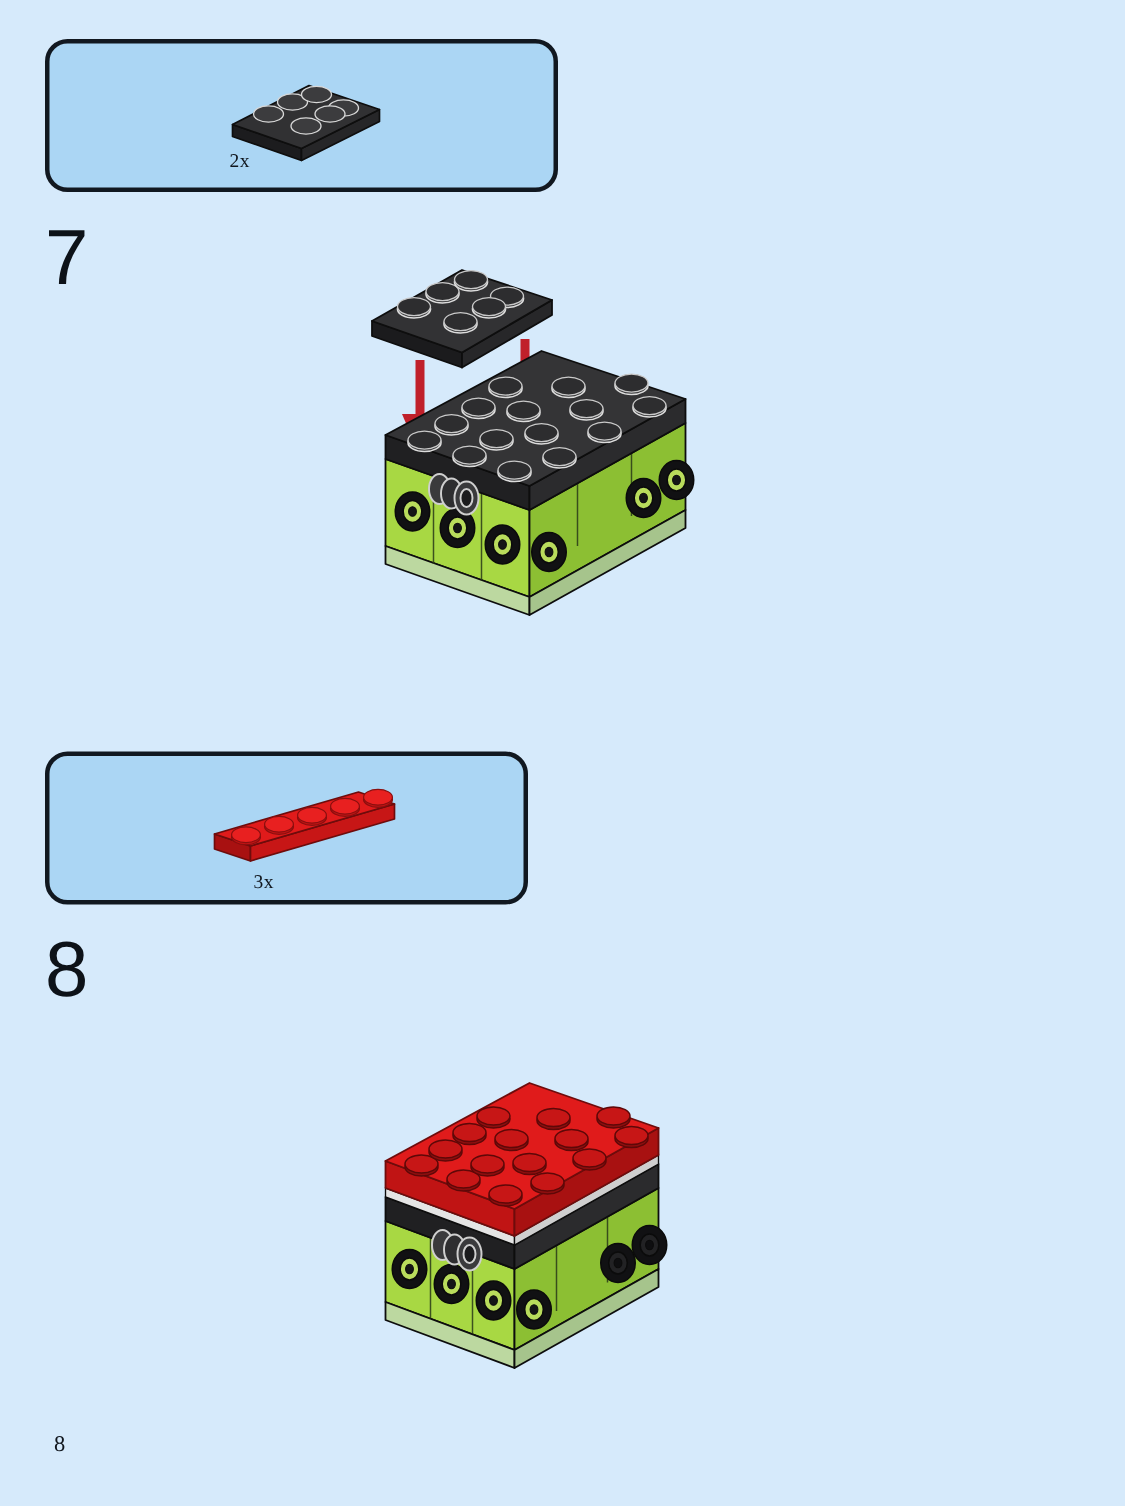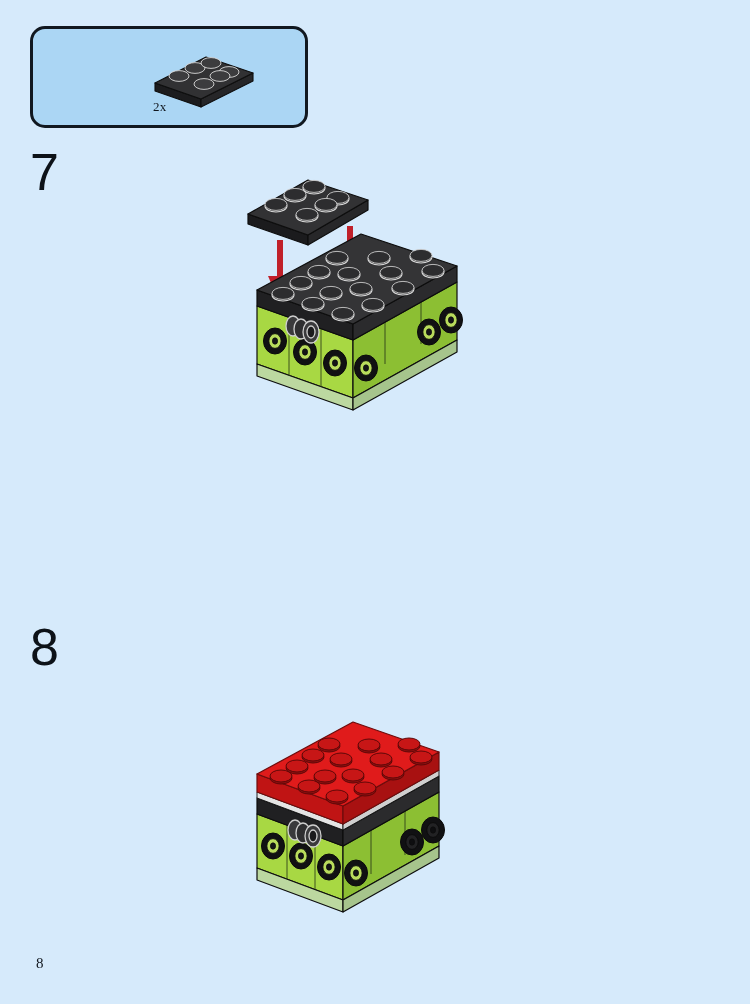--- a/index.html
+++ b/index.html
@@ -64,21 +64,21 @@
     color: #10161d;
   }
 
   svg { display: block; overflow: visible; }
 </style>
 </head>
 <body>
 
 <div class="page">
 
-  <div class="parts-box" style="left:30px; top:26px; width:278px; height:102px;">
+  <div class="parts-box" style="left:30px; top:26px; width:342px; height:102px;">
 
     <div class="part-art" style="left:110px; top:12px;">
       <svg width="120" height="70" viewBox="0 0 120 70">
         <defs>
           <g id="studTopB">
             <ellipse cx="0" cy="0" rx="10" ry="5.4" fill="#3c3c3e" stroke="#d8d8d8" stroke-width="0.9"></ellipse>
           </g>
         </defs>
 
         <g stroke="#0e0e0e" stroke-width="1.1" stroke-linejoin="round">
@@ -194,20 +194,49 @@
         <use href="#stud7" x="156" y="116"></use>
         <use href="#stud7" x="186" y="99"></use>
         <use href="#stud7" x="84" y="115"></use>
         <use href="#stud7" x="114" y="117"></use>
         <use href="#stud7" x="144" y="101"></use>
         <use href="#stud7" x="102" y="101"></use>
       </g>
     </svg>
   </div>
 
+  <div class="parts-box" style="left:30px; top:501px; width:322px; height:102px;">
+
+    <div class="part-art" style="left:100px; top:14px;">
+      <svg width="140" height="62" viewBox="0 0 140 62">
+        <defs>
+          <g id="studTopR">
+            <ellipse cx="0" cy="0" rx="9.6" ry="5.2" fill="#c01414" stroke="#8a0f0f" stroke-width="0.9"></ellipse>
+            <ellipse cx="0" cy="-1.5" rx="9.6" ry="5.2" fill="#e82020" stroke="#8a0f0f" stroke-width="0.8"></ellipse>
+          </g>
+        </defs>
+        <g stroke="#6e0c0c" stroke-width="1.1" stroke-linejoin="round">
+
+          <polygon points="10,38 10,48 34,56 34,46" fill="#a81111"></polygon>
+          <polygon points="34,46 34,56 130,28 130,18" fill="#c71616"></polygon>
+
+          <polygon points="10,38 34,46 130,18 106,10" fill="#e01b1b"></polygon>
+        </g>
+        <g>
+          <use href="#studTopR" x="31" y="40"></use>
+          <use href="#studTopR" x="53" y="33"></use>
+          <use href="#studTopR" x="75" y="27"></use>
+          <use href="#studTopR" x="97" y="21"></use>
+          <use href="#studTopR" x="119" y="15"></use>
+        </g>
+      </svg>
+    </div>
+
+    <div class="qty-label" style="left:136px; top:76px;">3x</div>
+  </div>
 
   <div class="step-number" style="left:30px; top:621px;">8</div>
 
   <div class="assembly" style="left:243px; top:728px;">
     <svg width="225" height="185" viewBox="0 0 225 185">
       <defs>
         <g id="stud8r">
           <ellipse cx="0" cy="0" rx="11" ry="6" fill="#8e0f0f" stroke="#5e0808" stroke-width="1"></ellipse>
           <ellipse cx="0" cy="-2" rx="11" ry="6" fill="#c71616" stroke="#5e0808" stroke-width="1"></ellipse>
         </g>

